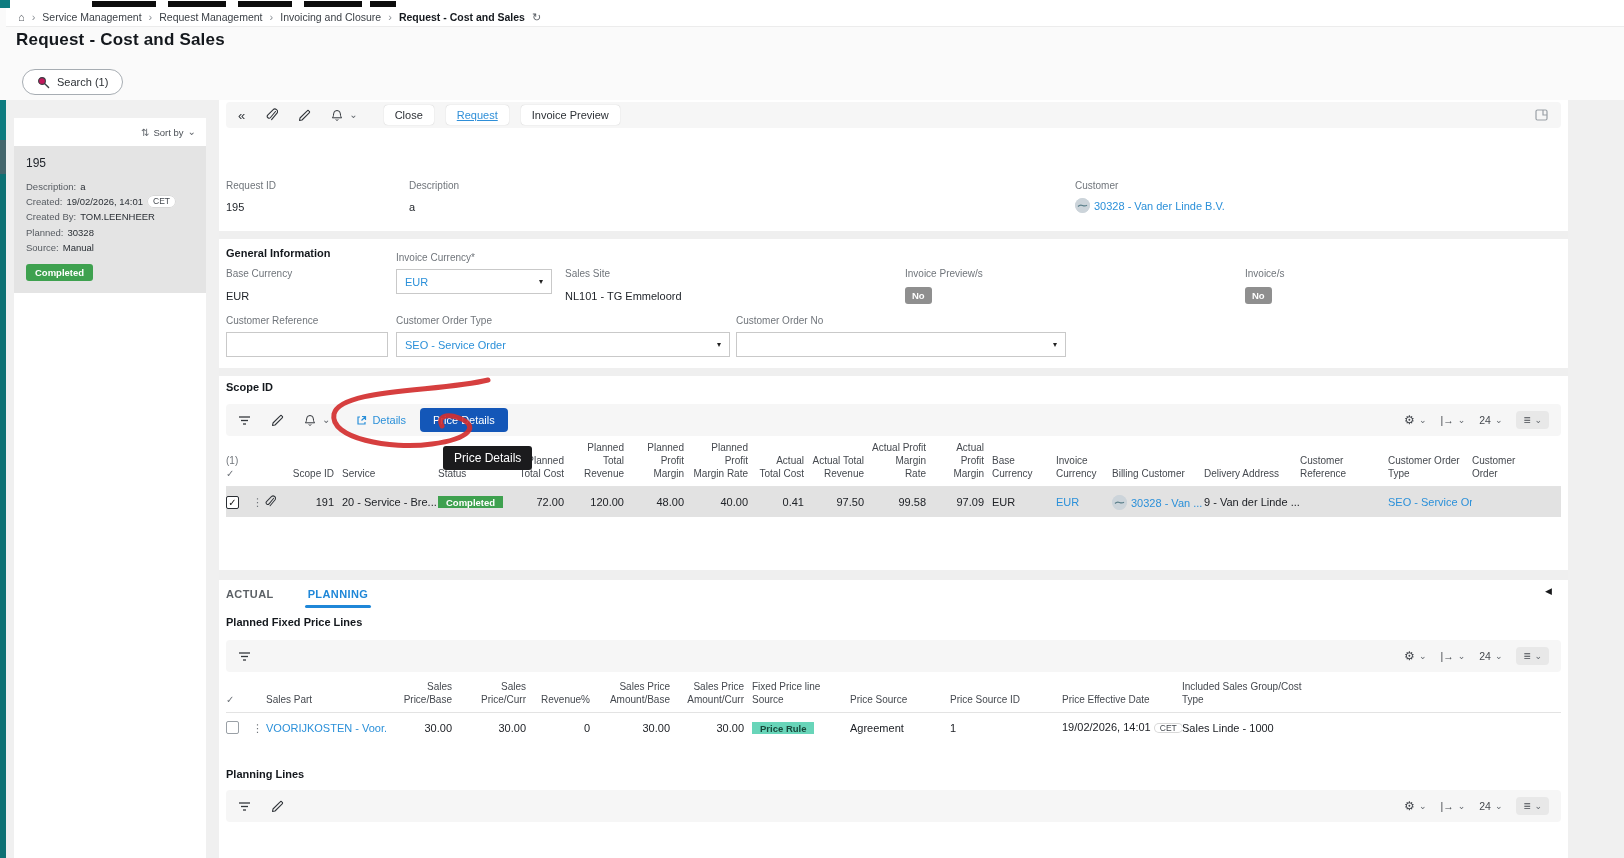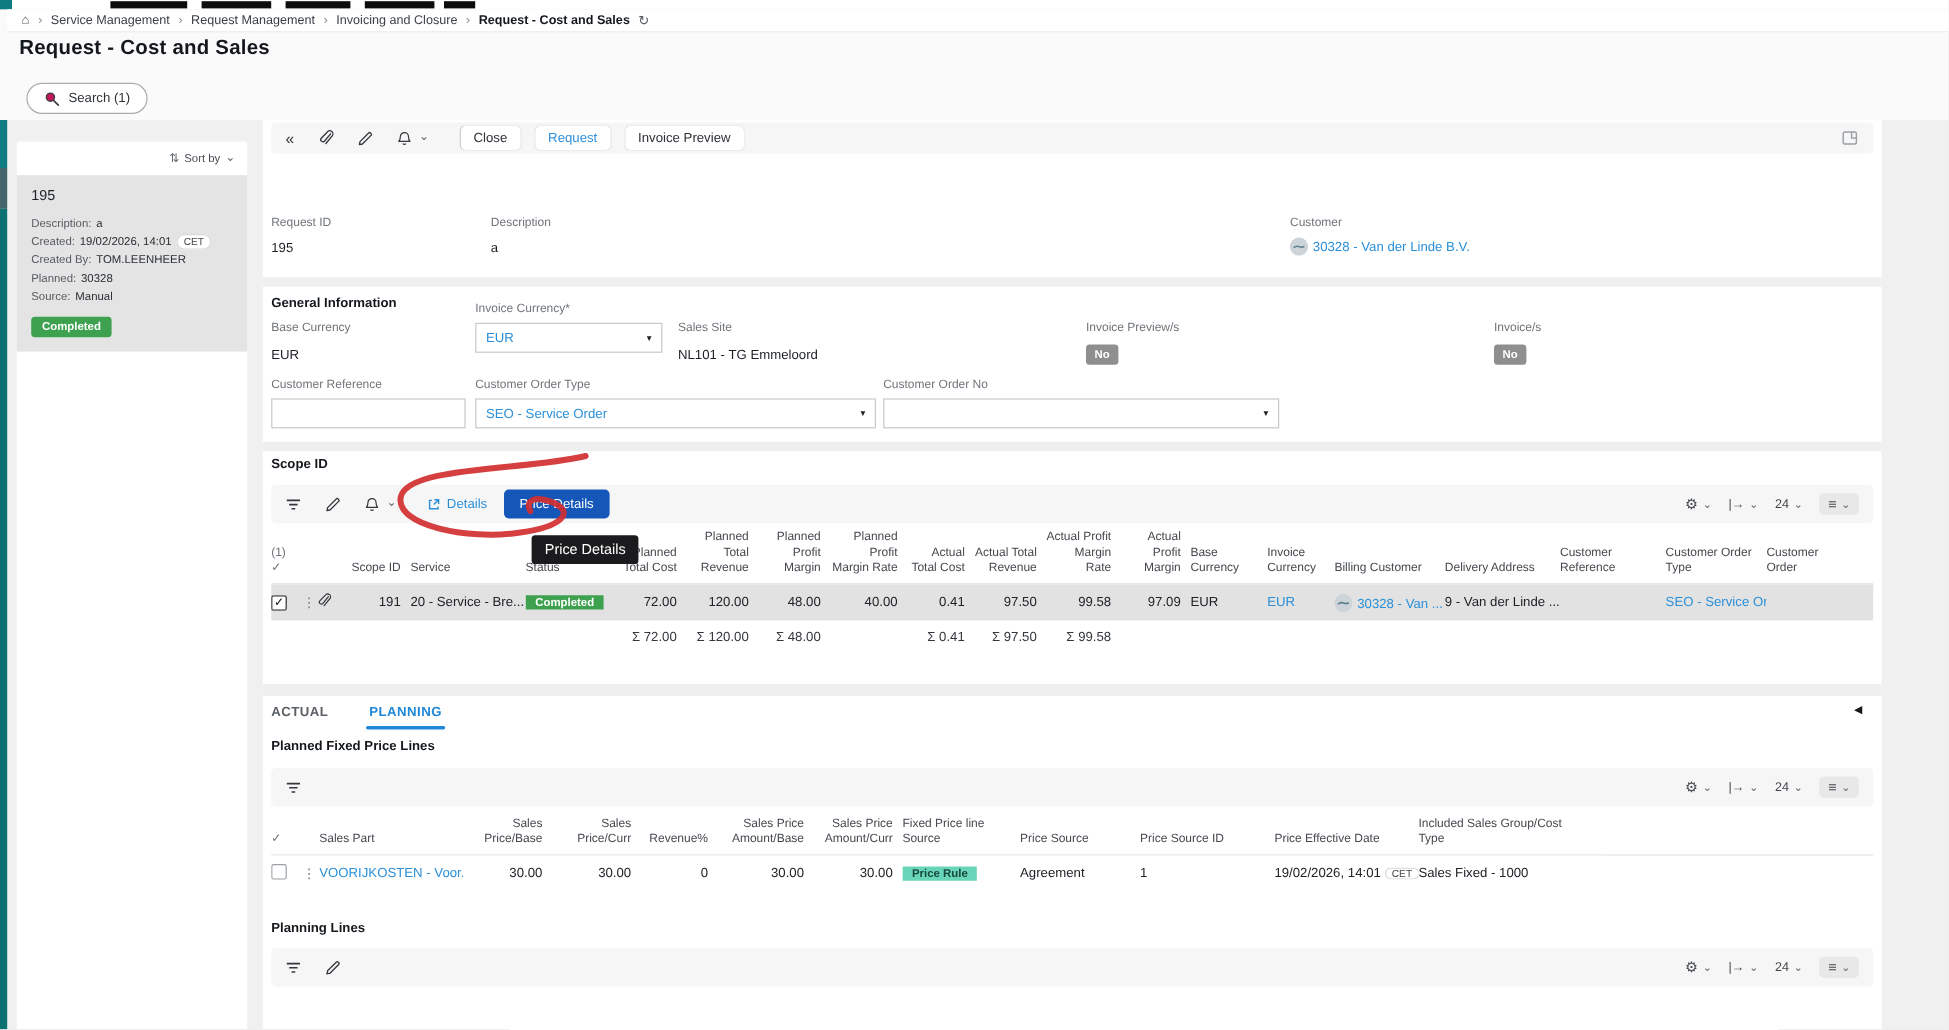--- a/index.html
+++ b/index.html
@@ -46,21 +46,21 @@
 
   
   .main { left:219px; top:100px; width:1349px; height:758px; background:#fff; }
   .band { position:absolute; left:0; width:1349px; background:#efefef; }
 
   .tbar { position:absolute; height:26px; background:#f6f6f6; border-radius:4px; display:flex; align-items:center; padding:0 12px; }
   .tbar-main { left:7px; top:2px; width:1335px; }
   .ic { display:inline-flex; align-items:center; justify-content:center; color:#33373c; }
   .ic-gap { margin-left:20px; }
   .tb-btn { background:#fff; border-radius:4px; padding:4px 11px; font-size:11px; color:#2d3136; box-shadow:0 0 1px rgba(0,0,0,.25); }
-  .tb-btn.blue { color:#2f8fd8; }
+  .tb-btn.blue { color:#2f8fd8;text-decoration:underline; }
   .glyph { font-size:13px; line-height:1; }
 
   .fieldlbl { font-size:10px; color:#70757b; }
   .fieldval { font-size:11px; color:#1d2127; }
   .link { color:#2b90d9; }
   .sec-title { font-size:11px; font-weight:bold; color:#14181d; }
 
   .selectbox { background:#fff; border:1px solid #c9c9c9; height:25px; display:flex; align-items:center;
     justify-content:space-between; padding:0 8px; font-size:11px; }
   .inputbox { background:#fff; border:1px solid #c9c9c9; height:25px; }
@@ -377,35 +377,20 @@
         <div class="cell link" style="width:56px">EUR</div>
         <div class="cell" style="width:92px"><span class="avatar"><svg width="15" height="15" viewBox="0 0 15 15">
                 <circle cx="7.5" cy="7.5" r="7.5" fill="#ccd4da"></circle>
                 <path d="M3 8.5 q2-2 4.5-1 q2.5 1 4.5-.2" stroke="#5b7f8a" stroke-width="1.3" fill="none"></path>
               </svg></span><span class="link">30328 - Van ...</span></div>
         <div class="cell" style="width:96px">9 - Van der Linde ...</div>
         <div class="cell" style="width:88px"></div>
         <div class="cell link" style="width:84px">SEO - Service Or...</div>
         <div class="cell" style="width:74px"></div>
       </div>
-      <div class="totrow">
-        <div class="cell" style="width:26px"></div>
-          <div class="cell" style="width:12px"></div>
-          <div class="cell" style="width:26px"></div>
-        <div class="cell" style="width:52px"></div>
-          <div class="cell" style="width:96px"></div>
-          <div class="cell" style="width:74px"></div>
-        <div class="cell r" style="width:60px">Σ 72.00</div>
-        <div class="cell r" style="width:60px">Σ 120.00</div>
-        <div class="cell r" style="width:60px">Σ 48.00</div>
-        <div class="cell r" style="width:64px"></div>
-        <div class="cell r" style="width:56px">Σ 0.41</div>
-        <div class="cell r" style="width:60px">Σ 97.50</div>
-        <div class="cell r" style="width:62px">Σ 99.58</div>
-      </div>
     </div>
 
     <div class="band" style="top:470px;height:10px"></div>
 
     <div class="abs" style="left:7px;top:488px;display:flex;gap:34px">
       <span class="tab inactive">ACTUAL</span>
       <span class="tab active">PLANNING</span>
     </div>
     <div class="tab-underline" style="left:86px;top:505px;width:66px"></div>
     <span class="abs" style="left:1326px;top:486px;font-size:9px;color:#17181a">◀</span>
@@ -462,21 +447,21 @@
         <div class="cell link" style="width:120px">VOORIJKOSTEN - Voor...</div>
         <div class="cell r" style="width:74px">30.00</div>
         <div class="cell r" style="width:74px">30.00</div>
         <div class="cell r" style="width:64px">0</div>
         <div class="cell r" style="width:80px">30.00</div>
         <div class="cell r" style="width:74px">30.00</div>
         <div class="cell" style="width:98px"><span class="pr-badge">Price Rule</span></div>
         <div class="cell" style="width:100px">Agreement</div>
         <div class="cell" style="width:112px">1</div>
         <div class="cell" style="width:120px"><span>19/02/2026, 14:01</span> <span class="pill-cet">CET</span></div>
-        <div class="cell" style="width:130px">Sales Fixed - 1000</div>
+        <div class="cell" style="width:130px">Sales Linde - 1000</div>
       </div>
     </div>
 
     <div class="abs sec-title" style="left:7px;top:668px">Planning Lines</div>
     <div class="tbar" style="left:7px;top:690px;width:1335px;height:32px">
       <span class="ic">
         <svg width="13" height="11" viewBox="0 0 13 11">
             <line x1="1" y1="2" x2="12" y2="2" stroke="#33373c" stroke-width="1.3"></line>
             <line x1="3" y1="5.5" x2="10" y2="5.5" stroke="#33373c" stroke-width="1.3"></line>
             <line x1="5" y1="9" x2="8" y2="9" stroke="#33373c" stroke-width="1.3"></line>

